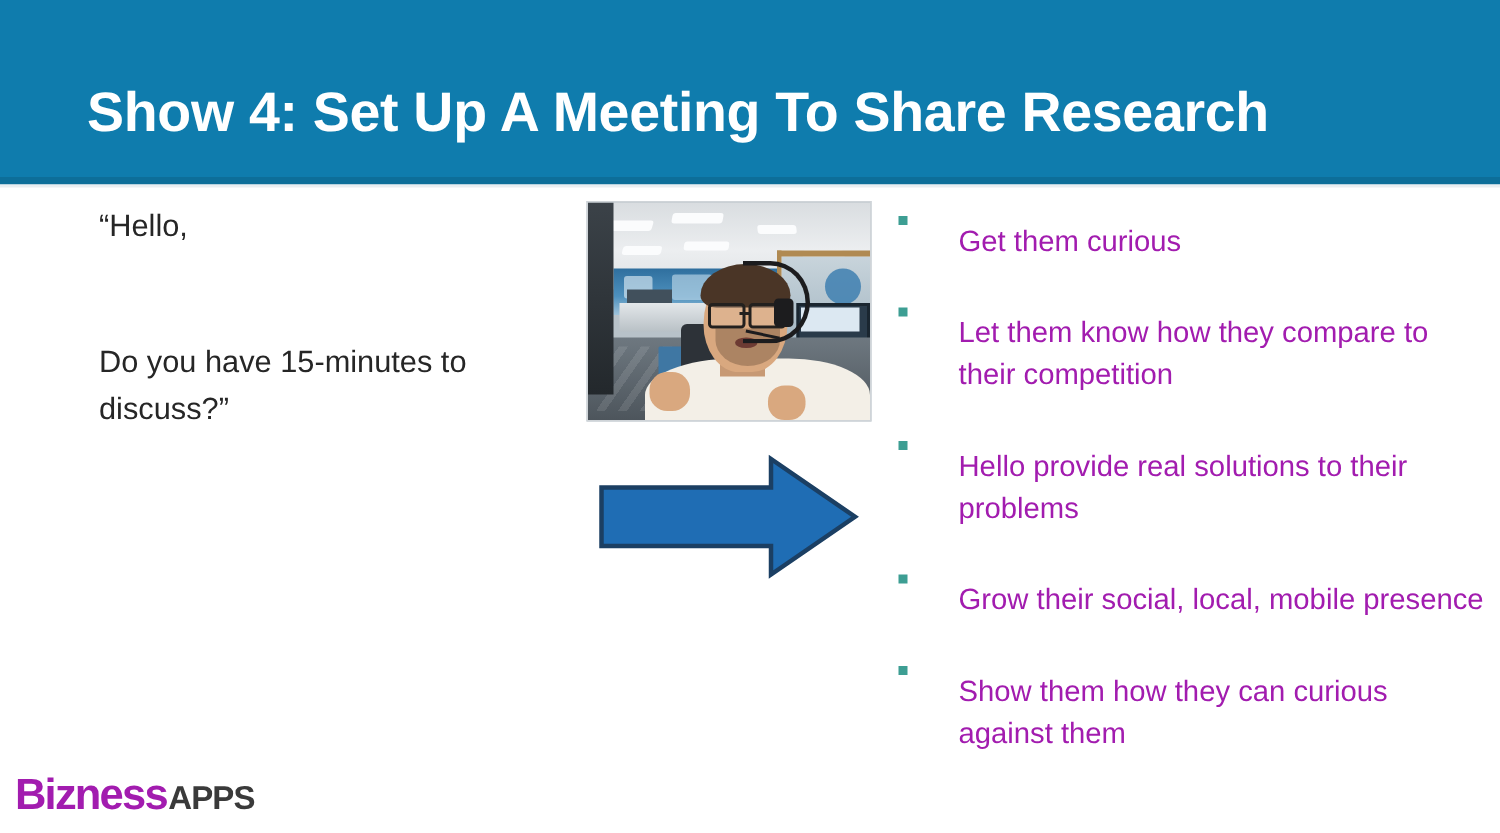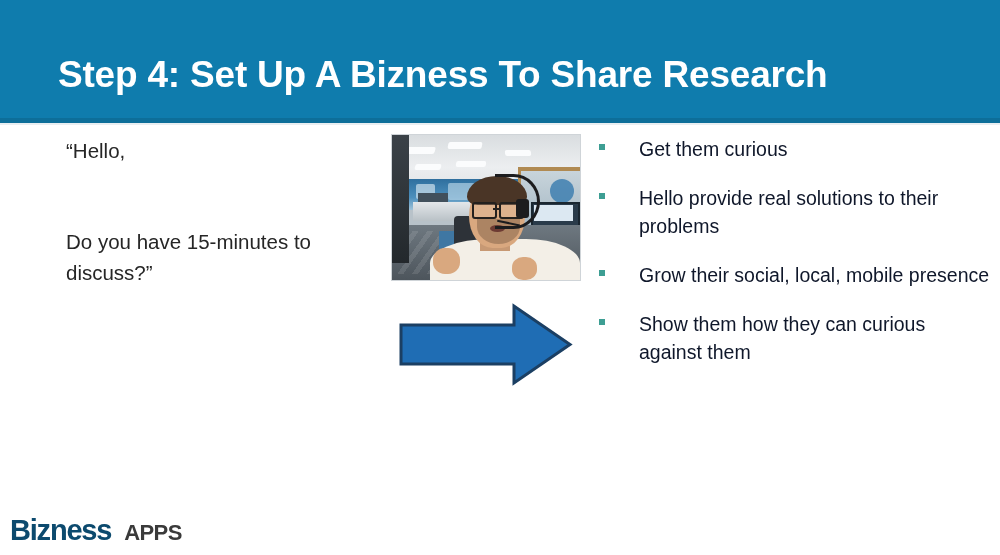--- a/index.html
+++ b/index.html
@@ -254,54 +254,55 @@
     display: block;
     width: 6px;
     height: 6px;
     background: #3d9e93;
     margin-left: 1px;
   }
   .bullet-text {
     flex: 1 1 auto;
     font-size: 19.5px;
     line-height: 28px;
-    color: #0f172a;
+    color: #a21caf;
+    margin-top: 12px;
   }
 
   
   .logo {
     position: absolute;
     left: 10px;
     top: 514px;
     display: flex;
     align-items: baseline;
   }
   .logo-bizness {
     font-size: 29px;
     font-weight: bold;
-    color: #0c4a6e;
+    color: #a21caf;
     letter-spacing: -1.2px;
   }
   .logo-apps {
     font-size: 22px;
     font-weight: bold;
     color: #3a3a3a;
     letter-spacing: -0.6px;
-    margin-left: 13px;
+    margin-left: 1px;
   }
 </style>
 </head>
 <body>
 
 <div class="slide">
 
   <div class="header-band"></div>
   <div class="header-underline"></div>
   <div class="header-hairline"></div>
-  <div class="slide-title">Step 4: Set Up A Bizness To Share Research</div>
+  <div class="slide-title">Show 4: Set Up A Meeting To Share Research</div>
 
   <div class="script-block">
     <p class="script-para">“Hello,</p>
     <div class="script-gap"></div>
     <div class="script-gap"></div>
     <p class="script-para">Do you have 15-minutes to discuss?”</p>
   </div>
 
   <div class="video-frame">
     <div class="vid">
@@ -353,20 +354,26 @@
     <div class="bullet-item">
       <span class="bullet-dot">
           <i></i>
         </span>
       <span class="bullet-text">Get them curious</span>
     </div>
     <div class="bullet-item">
       <span class="bullet-dot">
           <i></i>
         </span>
+      <span class="bullet-text">Let them know how they compare to their competition</span>
+    </div>
+    <div class="bullet-item">
+      <span class="bullet-dot">
+          <i></i>
+        </span>
       <span class="bullet-text">Hello provide real solutions to their problems</span>
     </div>
     <div class="bullet-item">
       <span class="bullet-dot">
           <i></i>
         </span>
       <span class="bullet-text">Grow their social, local, mobile presence</span>
     </div>
     <div class="bullet-item">
       <span class="bullet-dot">

